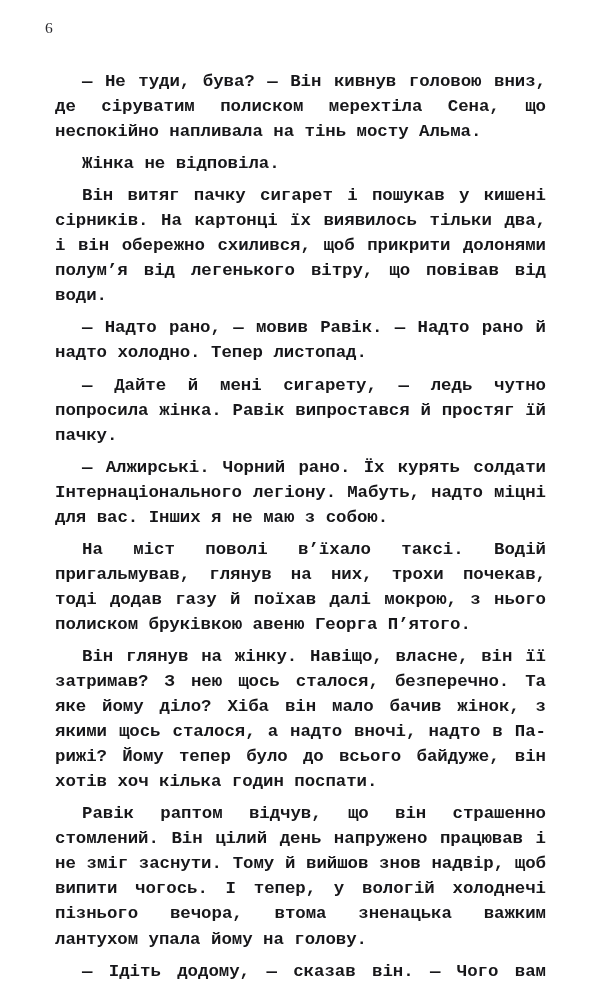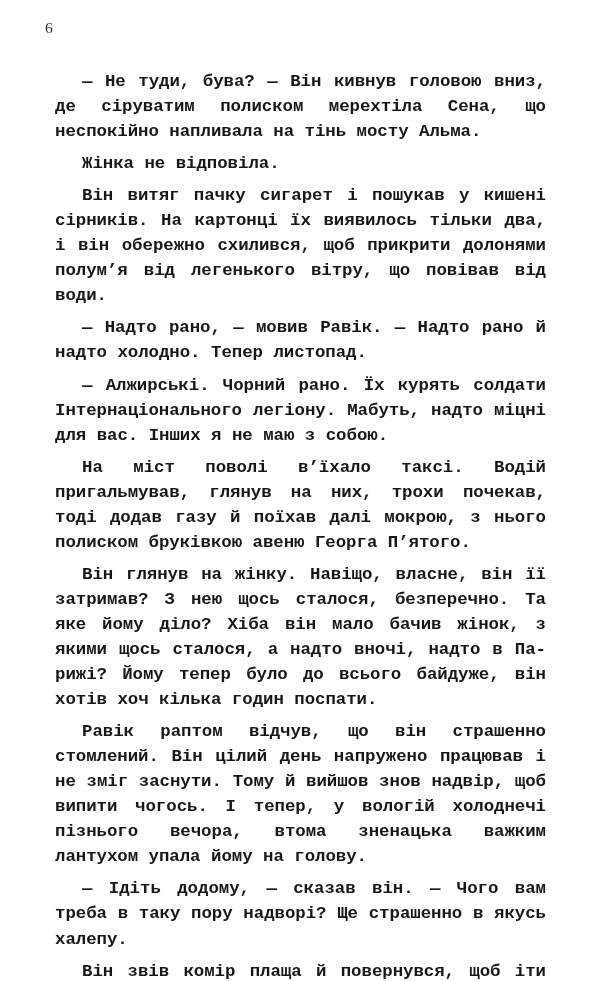--- a/index.html
+++ b/index.html
@@ -66,20 +66,21 @@
 
 <div class="page" style="background: rgb(255, 255, 255); color: rgb(23, 23, 26);">
 
   <div class="folio">6</div>
 
   <div class="textblock" id="textblock">
       <p>— Не туди, бува? — Він кивнув головою вниз, де сіруватим полиском мерехтіла Сена, що неспокійно напливала на тінь мосту Альма.</p>
       <p>Жінка не відповіла.</p>
       <p>Він витяг пачку сигарет і пошукав у кишені сірників. На картонці їх виявилось тільки два, і він обережно схилився, щоб прикрити долонями полум’я від легенького вітру, що по­вівав від води.</p>
       <p>— Надто рано, — мовив Равік. — Надто рано й надто хо­лодно. Тепер листопад.</p>
+      <p>— Дайте й мені сигарету, — ледь чутно попросила жінка. Равік випростався й простяг їй пачку.</p>
       <p>— Алжирські. Чорний рано. Їх курять солдати Інтернаціо­нального легіону. Мабуть, надто міцні для вас. Інших я не маю з собою.</p>
       <p>На міст поволі в’їхало таксі. Водій пригальмував, глянув на них, трохи почекав, тоді додав газу й поїхав далі мокрою, з нього полиском бруківкою авеню Георга П’ятого.</p>
       <p>Він глянув на жінку. Навіщо, власне, він її затримав? З нею щось сталося, безперечно. Та яке йому діло? Хіба він мало ба­чив жінок, з якими щось сталося, а надто вночі, надто в Па­рижі? Йому тепер було до всього байдуже, він хотів хоч кіль­ка годин поспати.</p>
       <p>Равік раптом відчув, що він страшенно стомлений. Він ці­лий день напружено працював і не зміг заснути. Тому й ви­йшов знов надвір, щоб випити чогось. І тепер, у вологій хо­лоднечі пізнього вечора, втома зненацька важким лантухом упала йому на голову.</p>
       <p>— Ідіть додому, — сказав він. — Чого вам треба в таку пору надворі? Ще страшенно в якусь халепу.</p>
       <p>Він звів комір плаща й повернувся, щоб іти далі. Жінка ди­вилася на нього, наче нічого не розуміла.</p>
       <p>— Додому? — перепитала вона.</p>
     </div>
 
 </div>

